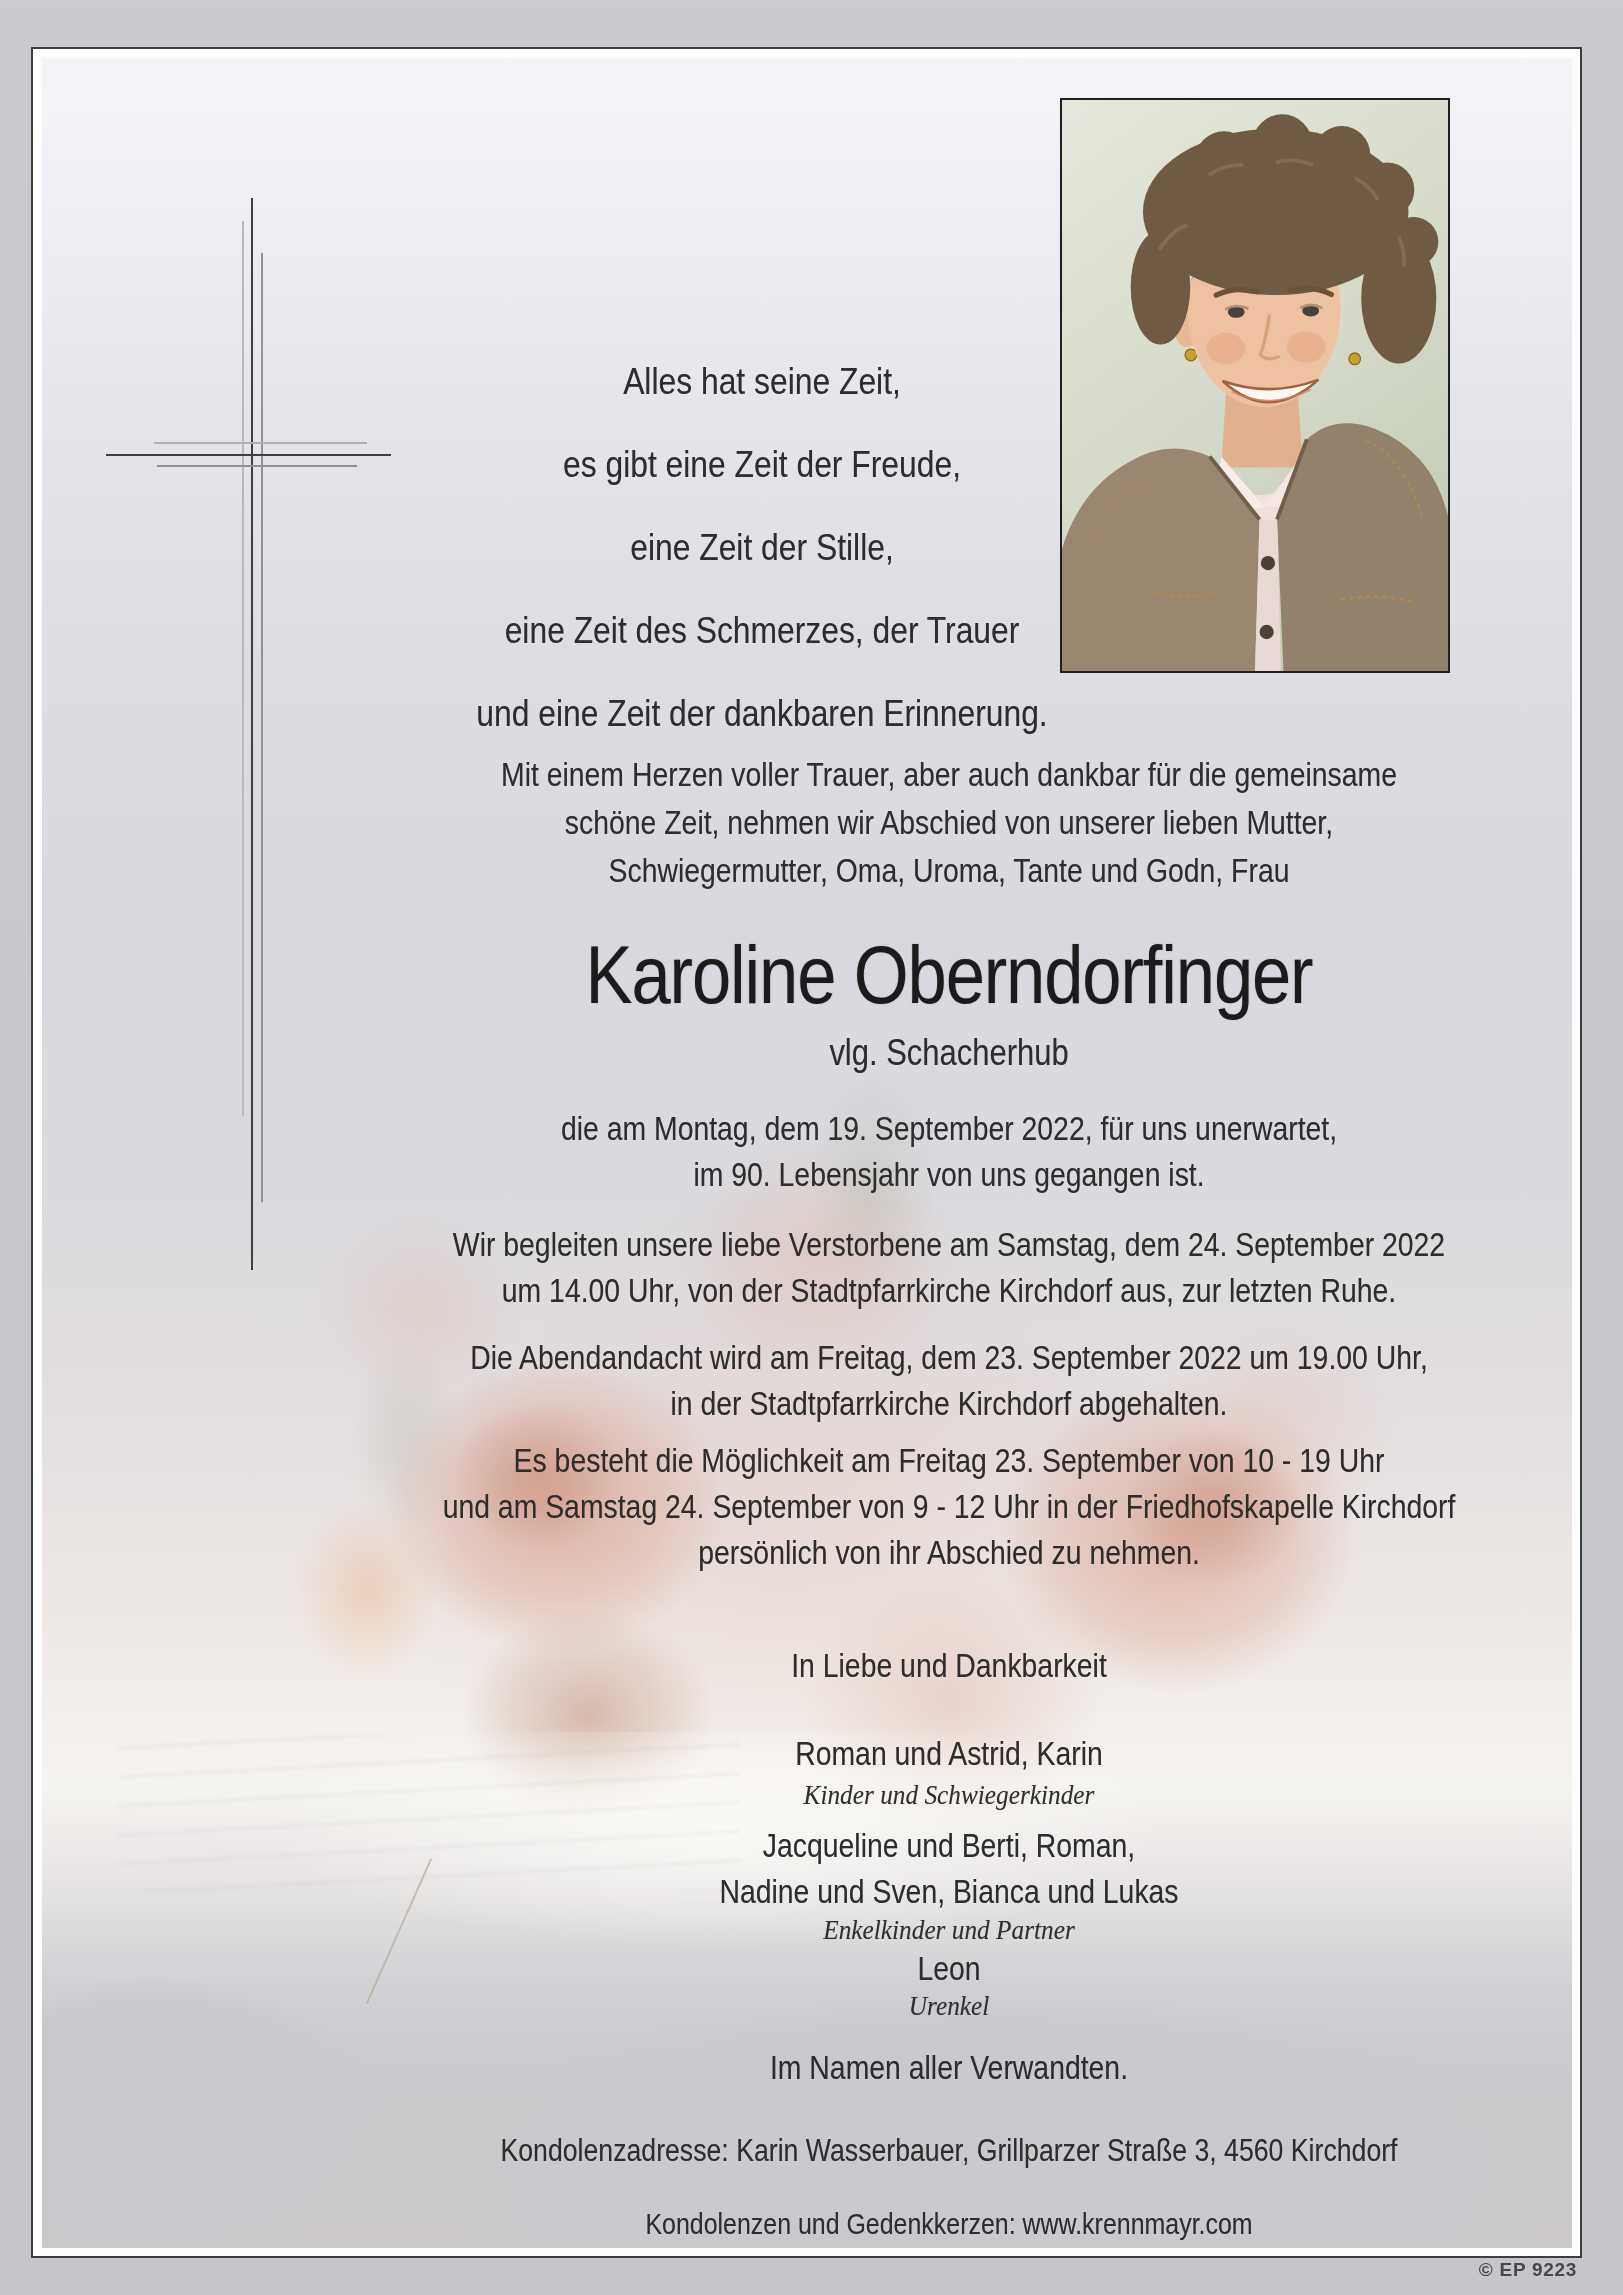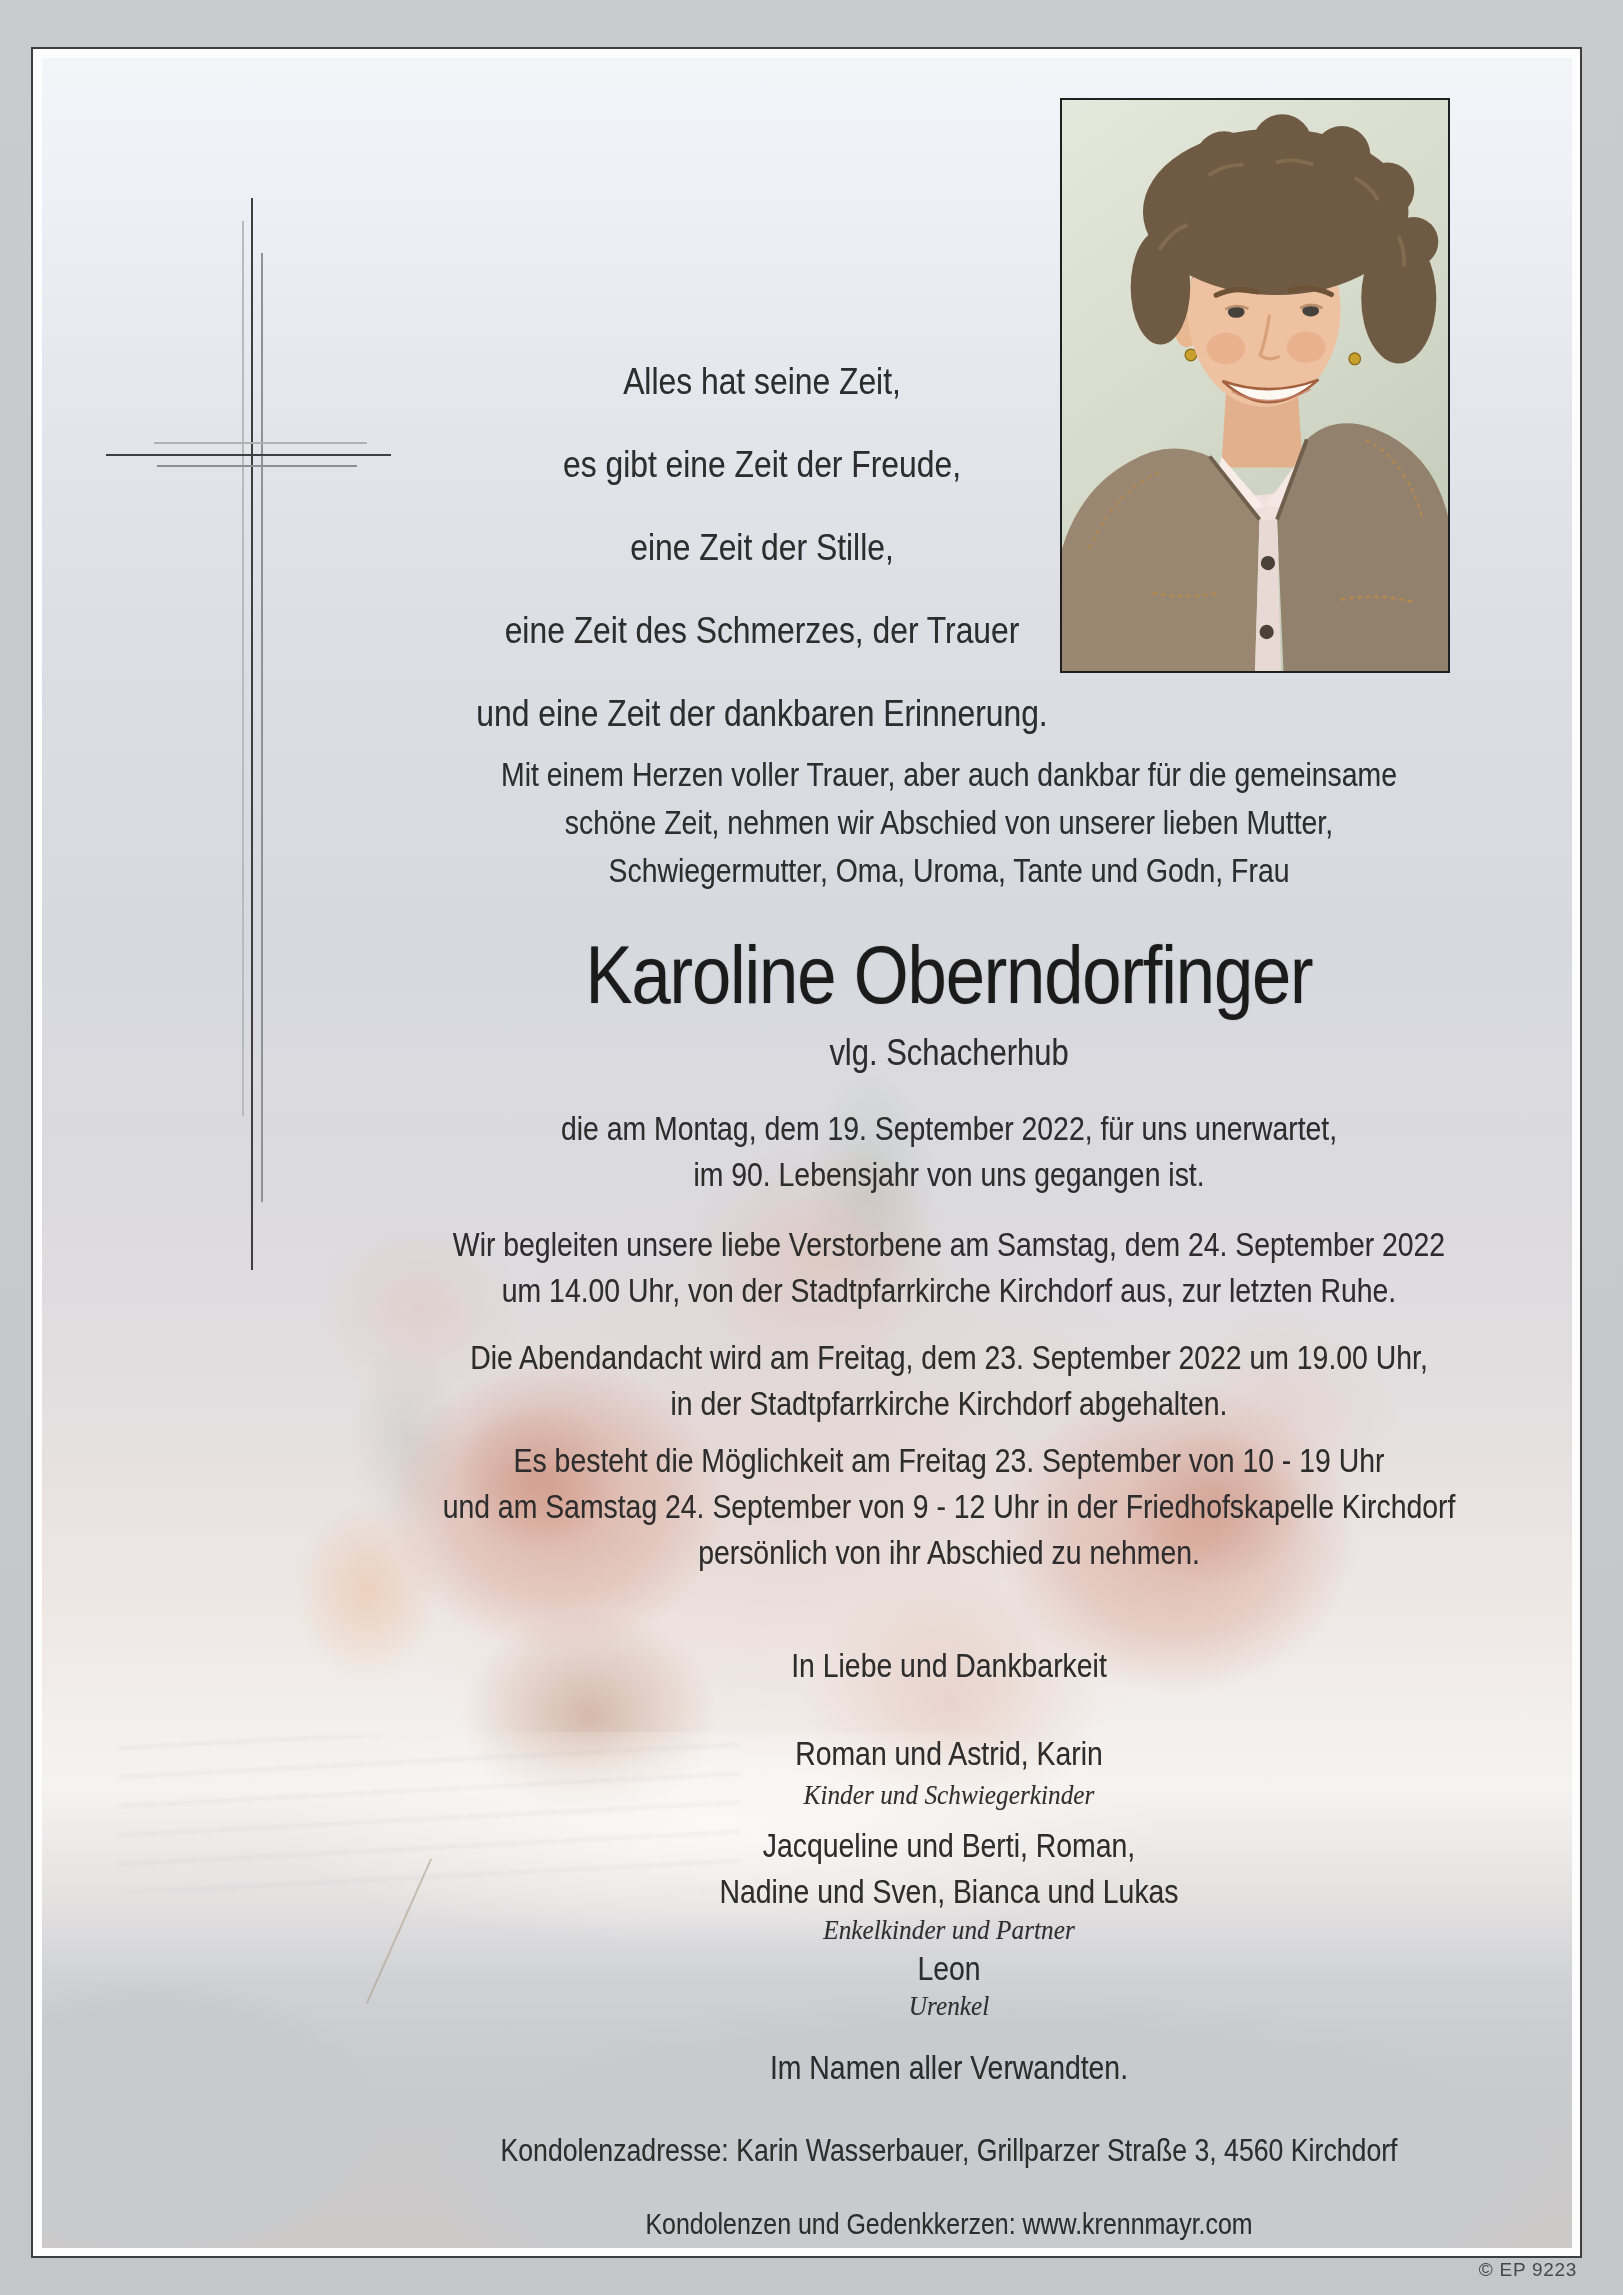--- a/index.html
+++ b/index.html
@@ -54,21 +54,21 @@
   .poem{font-size:37px;line-height:83px;}
   .body{font-size:33px;line-height:46px;}
   .intro{font-size:33px;line-height:48px;}
   .name{font-size:82px;line-height:98px;letter-spacing:-1.3px;color:#1b1b1b;text-shadow:0 0 1.3px rgba(20,20,20,.35);}
   .vlg{font-size:36px;line-height:47px;}
   .role{font-family:"Liberation Serif",serif;font-style:italic;font-size:27.5px;line-height:39px;
         color:#303030;transform:translateX(-50%) scaleX(.92);}
   .kond{font-size:31px;line-height:43px;}
   .foot{font-size:29px;line-height:42px;}
   .print-code{position:absolute;right:46px;top:2259px;font-size:19px;color:#47474c;
-      text-shadow:none;letter-spacing:0.7px;}
+      text-shadow:none;letter-spacing:0.7px;font-weight:bold;}
 </style>
 </head>
 <body>
 
 <div class="sheet">
 
   <div class="frame"></div>
 
   <div class="content">
     <div class="layer roses"></div>

